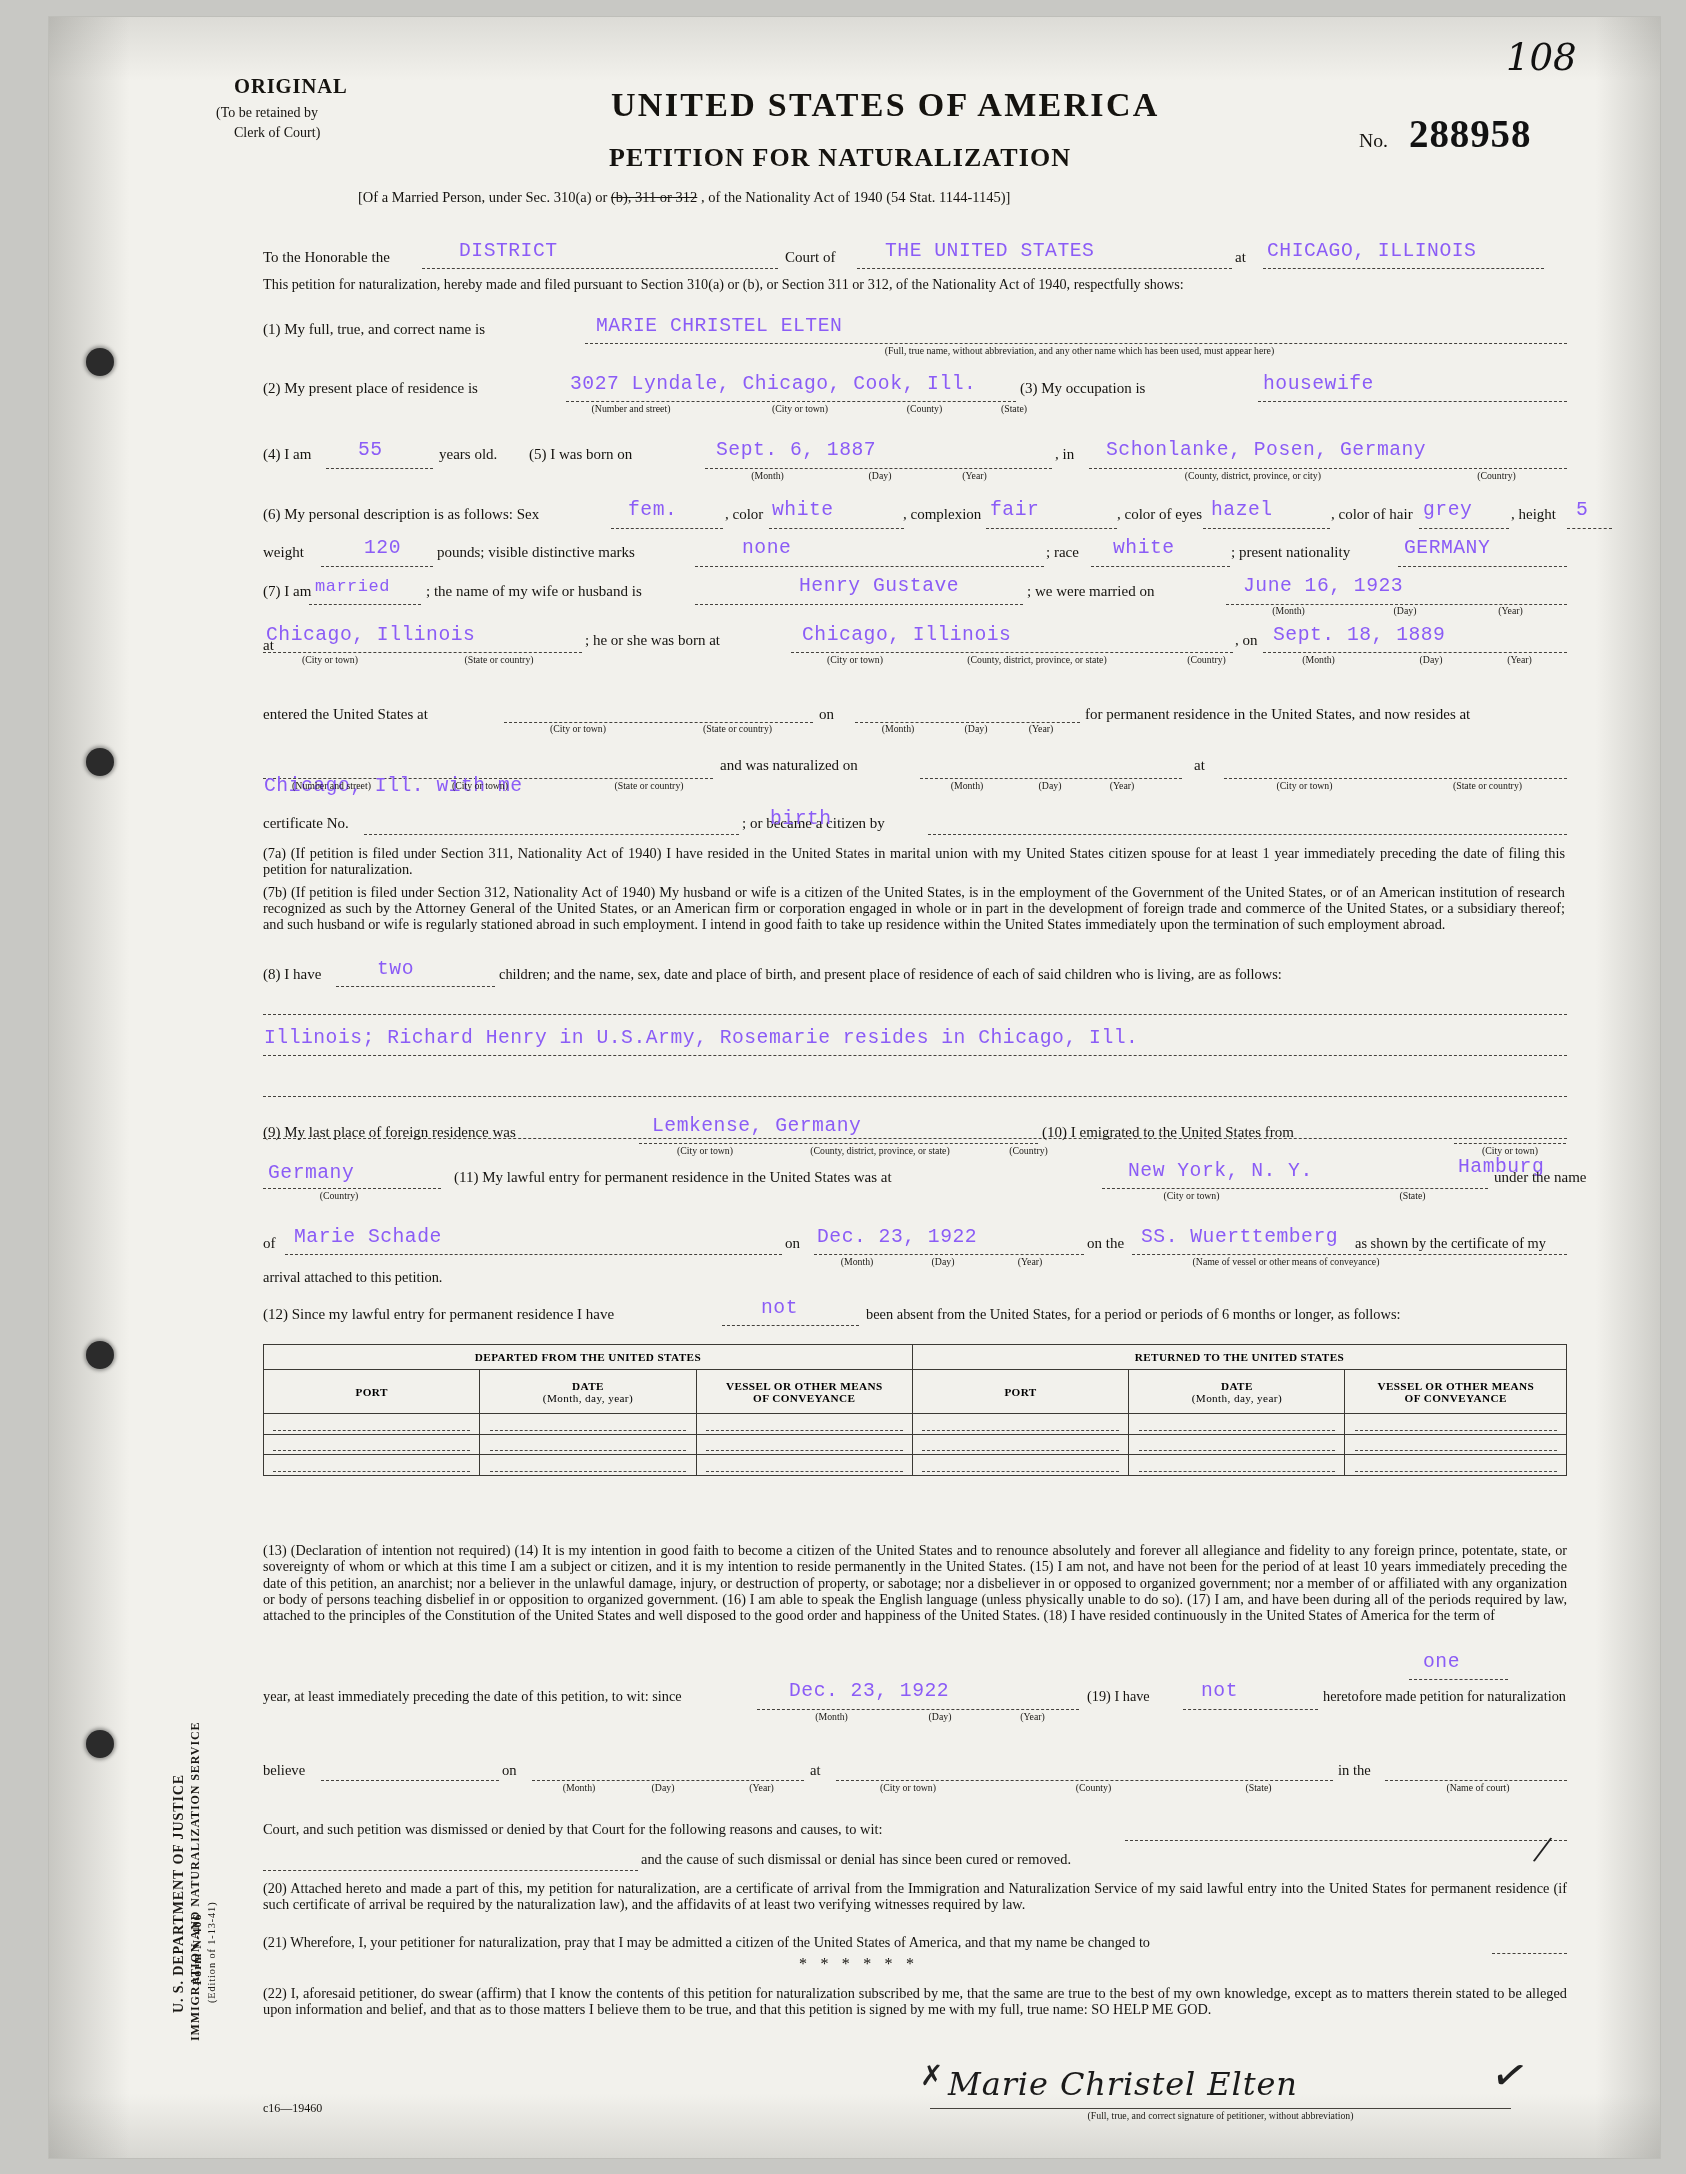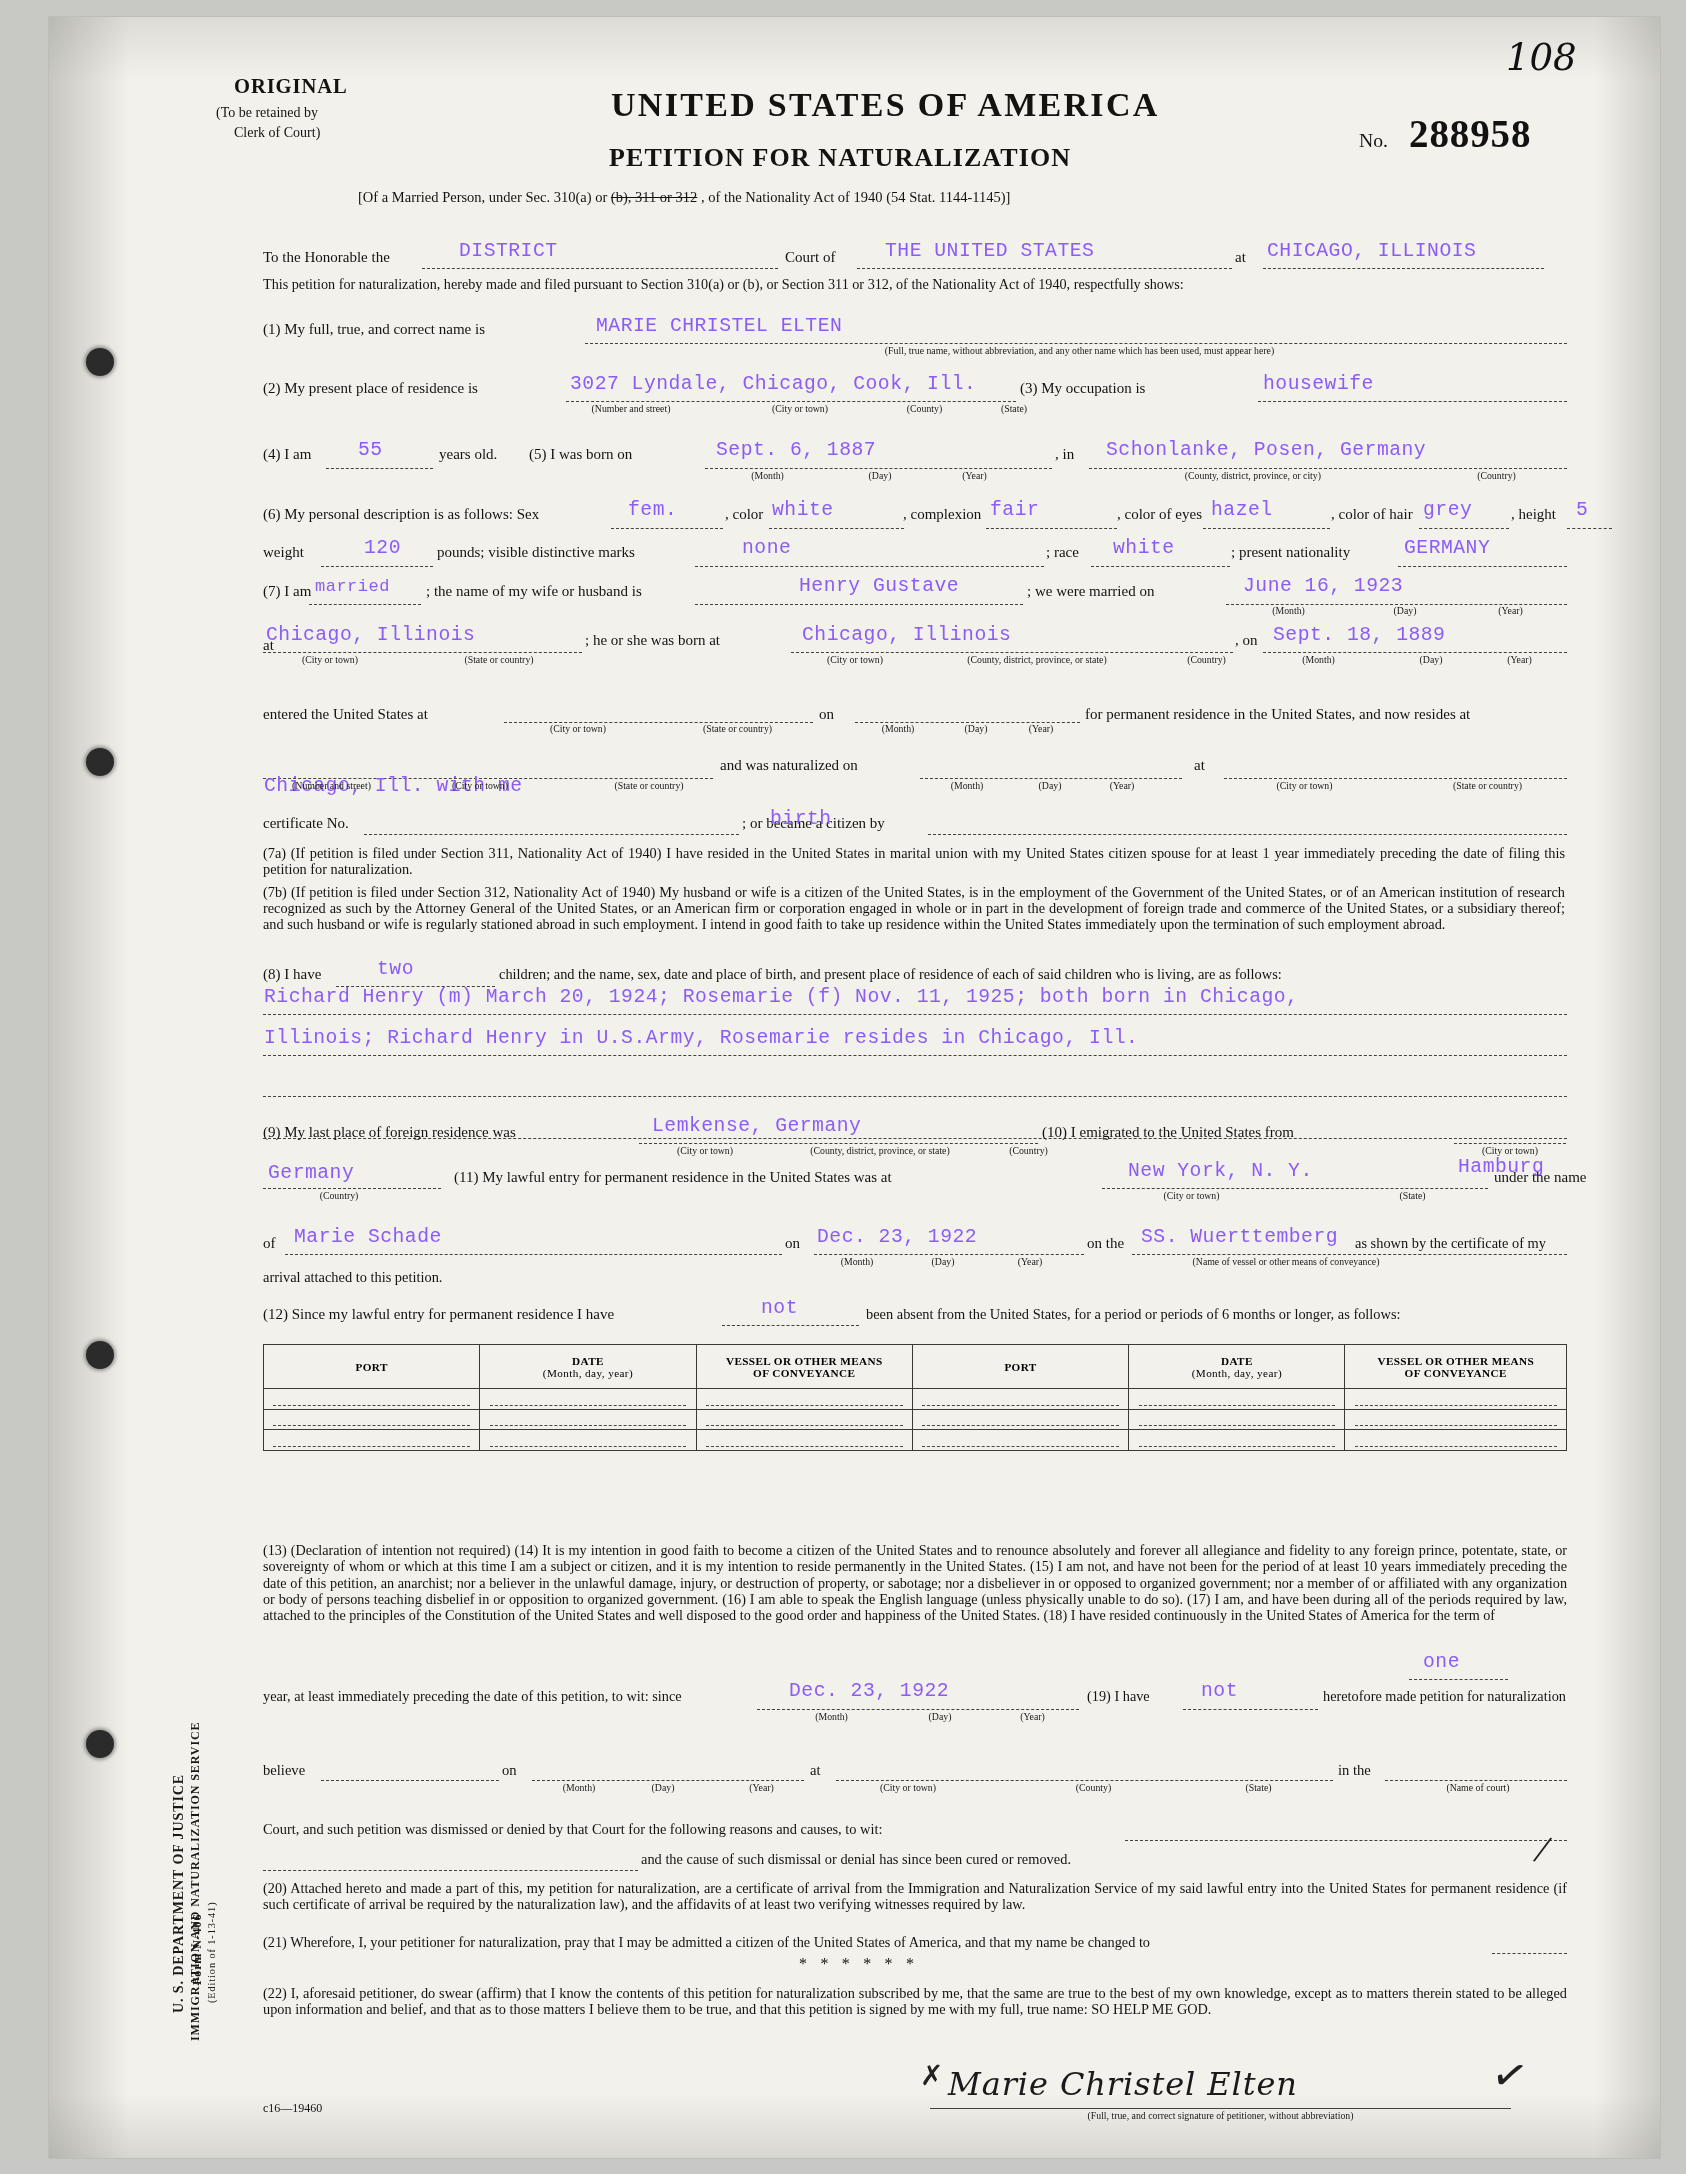--- a/index.html
+++ b/index.html
@@ -304,21 +304,20 @@
     <div class="abs bodytext" style="left:214px; top:828px; width:1302px;">(7a) (If petition is filed under Section 311, Nationality Act of 1940) I have resided in the United States in marital union with my United States citizen spouse for at least 1 year immediately preceding the date of filing this petition for naturalization.</div>
 
     <div class="abs bodytext" style="left:214px; top:867px; width:1302px;">(7b) (If petition is filed under Section 312, Nationality Act of 1940) My husband or wife is a citizen of the United States, is in the employment of the Government of the United States, or of an American institution of research recognized as such by the Attorney General of the United States, or an American firm or corporation engaged in whole or in part in the development of foreign trade and commerce of the United States, or a subsidiary thereof; and such husband or wife is regularly stationed abroad in such employment. I intend in good faith to take up residence within the United States immediately upon the termination of such employment abroad.</div>
 
     <div class="abs pr" style="left:214px; top:949px; font-size:15px;">(8) I have</div>
     <div class="abs dotline" style="left:287px; top:969px; width:159px;"></div>
     <div class="abs tw" style="left:328px; top:941px; font-size:19.7px;">two</div>
     <div class="abs pr" style="left:450px; top:949px; font-size:14.4px;">children; and the name, sex, date and place of birth, and present place of residence of each of said children who is living, are as follows:</div>
 
     <div class="abs dotline" style="left:214px; top:997px; width:1304px;"></div>
-    <div class="abs tw" style="left:215px; top:969px; font-size:19.7px;">Richard Henry (m) March 20, 1924; Rosemarie (f) Nov. 11, 1925; both born in Chicago,</div>
     <div class="abs dotline" style="left:214px; top:1038px; width:1304px;"></div>
     <div class="abs tw" style="left:215px; top:1010px; font-size:19.7px;">Illinois; Richard Henry in U.S.Army, Rosemarie resides in Chicago, Ill.</div>
     <div class="abs dotline" style="left:214px; top:1079px; width:1304px;"></div>
     <div class="abs dotline" style="left:214px; top:1121px; width:1304px;"></div>
 
     <div class="abs pr" style="left:214px; top:1107px; font-size:15px;">(9) My last place of foreign residence was</div>
     <div class="abs dotline" style="left:590px; top:1126px; width:399px;"></div>
     <div class="abs tw" style="left:603px; top:1098px; font-size:19.7px;">Lemkense, Germany</div>
     <div class="abs sub" style="left:600px; top:1128px; width:112px;">(City or town)</div>
     <div class="abs sub" style="left:714px; top:1128px; width:234px;">(County, district, province, or state)</div>
@@ -355,20 +354,24 @@
     <div class="abs pr" style="left:214px; top:1252px; font-size:14.4px;">arrival attached to this petition.</div>
 
     <div class="abs pr" style="left:214px; top:1289px; font-size:15px;">(12) Since my lawful entry for permanent residence I have</div>
     <div class="abs dotline" style="left:673px; top:1308px; width:137px;"></div>
     <div class="abs tw" style="left:712px; top:1280px; font-size:19.7px;">not</div>
     <div class="abs pr" style="left:817px; top:1289px; font-size:14.4px;">been absent from the United States, for a period or periods of 6 months or longer, as follows:</div>
 
     <div class="abs" style="left:214px; top:1327px; width:1304px;">
       <table class="travel">
         <tbody>
+            <tr>
+          <th colspan="3" style="height:24px;">DEPARTED FROM THE UNITED STATES</th>
+          <th colspan="3">RETURNED TO THE UNITED STATES</th>
+        </tr>
         <tr>
           <th style="width:16.6%; height:43px;">PORT</th>
           <th style="width:16.6%;">
             <div>DATE</div>
             <div style="font-weight:400;">(Month, day, year)</div>
           </th>
           <th style="width:16.6%;">
             <div>VESSEL OR OTHER MEANS</div>
             <div>OF CONVEYANCE</div>
           </th>

